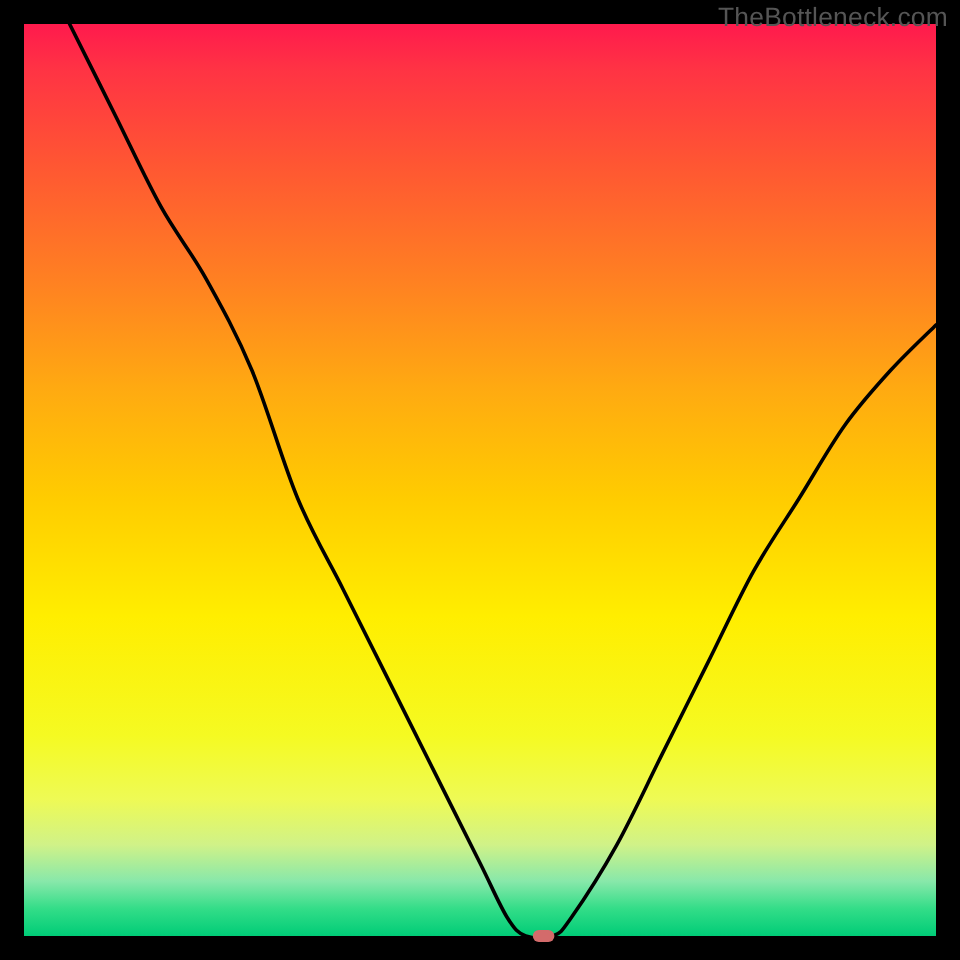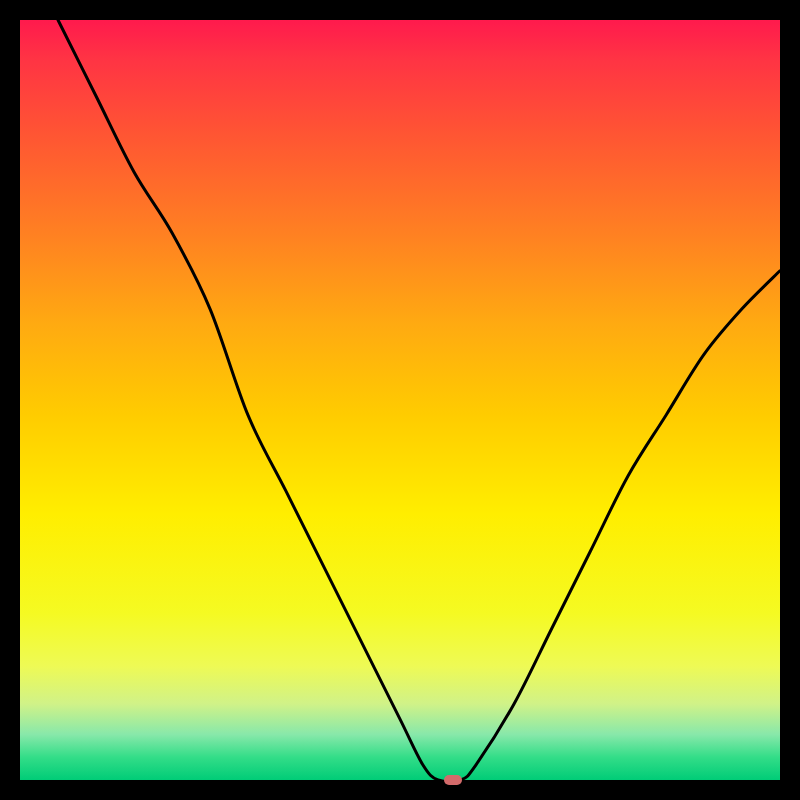--- a/index.html
+++ b/index.html
@@ -68,13 +68,14 @@
 
 <div class="chart-container">
   <div class="plot-area"></div>
 
   <svg class="curve" viewBox="0 0 760 760" preserveAspectRatio="none">
     <path id="curve-path" d="M 38 0 C 44.333333333333336 12.666666666666666, 63.333333333333336 50.66666666666667, 76 76 C 88.66666666666667 101.33333333333333, 101.33333333333333 129.2, 114 152 C 126.66666666666667 174.8, 139.33333333333334 190.00000000000006, 152 212.80000000000007 C 164.66666666666666 235.60000000000008, 177.33333333333334 258.40000000000003, 190 288.8 C 202.66666666666666 319.2, 215.33333333333334 364.8, 228 395.2 C 240.66666666666666 425.59999999999997, 253.33333333333334 445.8666666666667, 266 471.2 C 278.6666666666667 496.5333333333333, 291.3333333333333 521.8666666666667, 304 547.2 C 316.6666666666667 572.5333333333334, 329.3333333333333 597.8666666666667, 342 623.2 C 354.6666666666667 648.5333333333334, 369.8666666666667 678.9333333333334, 380 699.2 C 390.1333333333333 719.4666666666667, 396.4666666666667 734.6666666666666, 402.8 744.8 C 409.1333333333333 754.9333333333333, 411.66666666666674 757.4666666666667, 418.00000000000006 760 C 424.33333333333337 762.5333333333333, 434.46666666666664 762.5333333333333, 440.79999999999995 760 C 447.13333333333327 757.4666666666667, 447.1333333333333 757.4666666666666, 456 744.8 C 464.8666666666667 732.1333333333333, 481.3333333333333 706.8, 494 684 C 506.6666666666667 661.2, 519.3333333333334 633.3333333333334, 532 608 C 544.6666666666666 582.6666666666666, 557.3333333333334 557.3333333333334, 570 532 C 582.6666666666666 506.6666666666667, 595.3333333333334 478.8, 608 456 C 620.6666666666666 433.2, 633.3333333333334 415.46666666666664, 646 395.2 C 658.6666666666666 374.93333333333334, 671.3333333333334 352.1333333333333, 684 334.4 C 696.6666666666666 316.66666666666663, 709.3333333333334 302.73333333333335, 722 288.8 C 734.6666666666666 274.8666666666667, 753.6666666666666 257.1333333333333, 760 250.79999999999995" stroke="#000000" stroke-width="3" fill="none" stroke-linejoin="round" stroke-linecap="round"></path>
   </svg>
 
   <div class="marker" id="marker" style="left: 444.2px; top: 775px; background: rgb(211, 107, 107);"></div>
 
+  <div class="watermark">TheBottleneck.com</div>
 </div>
 
 </body></html>

